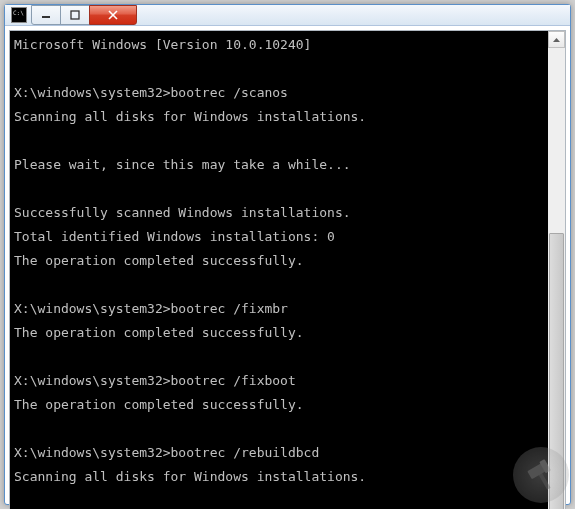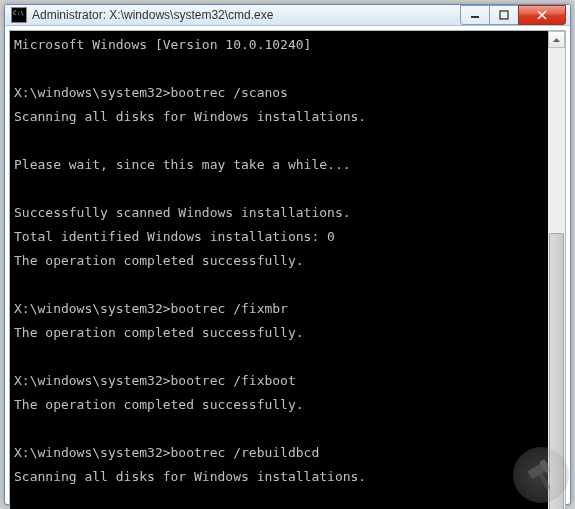--- a/index.html
+++ b/index.html
@@ -140,21 +140,20 @@
       opacity: 0.6;
       pointer-events: none;
     }
   </style>
 </head>
 <body>
 
 <div class="window">
   <div class="titlebar">
     <div class="titlebar-icon"></div>
-    <div class="titlebar-text">Administrator: X:\windows\system32\cmd.exe</div>
     <div class="window-controls">
       <div class="win-btn min">
         <svg width="10" height="10">
             <rect x="1" y="6" width="8" height="2" fill="#333"></rect>
           </svg>
       </div>
       <div class="win-btn max">
         <svg width="10" height="10">
             <rect x="1" y="1" width="8" height="8" fill="none" stroke="#333" stroke-width="1.3"></rect>
           </svg>

